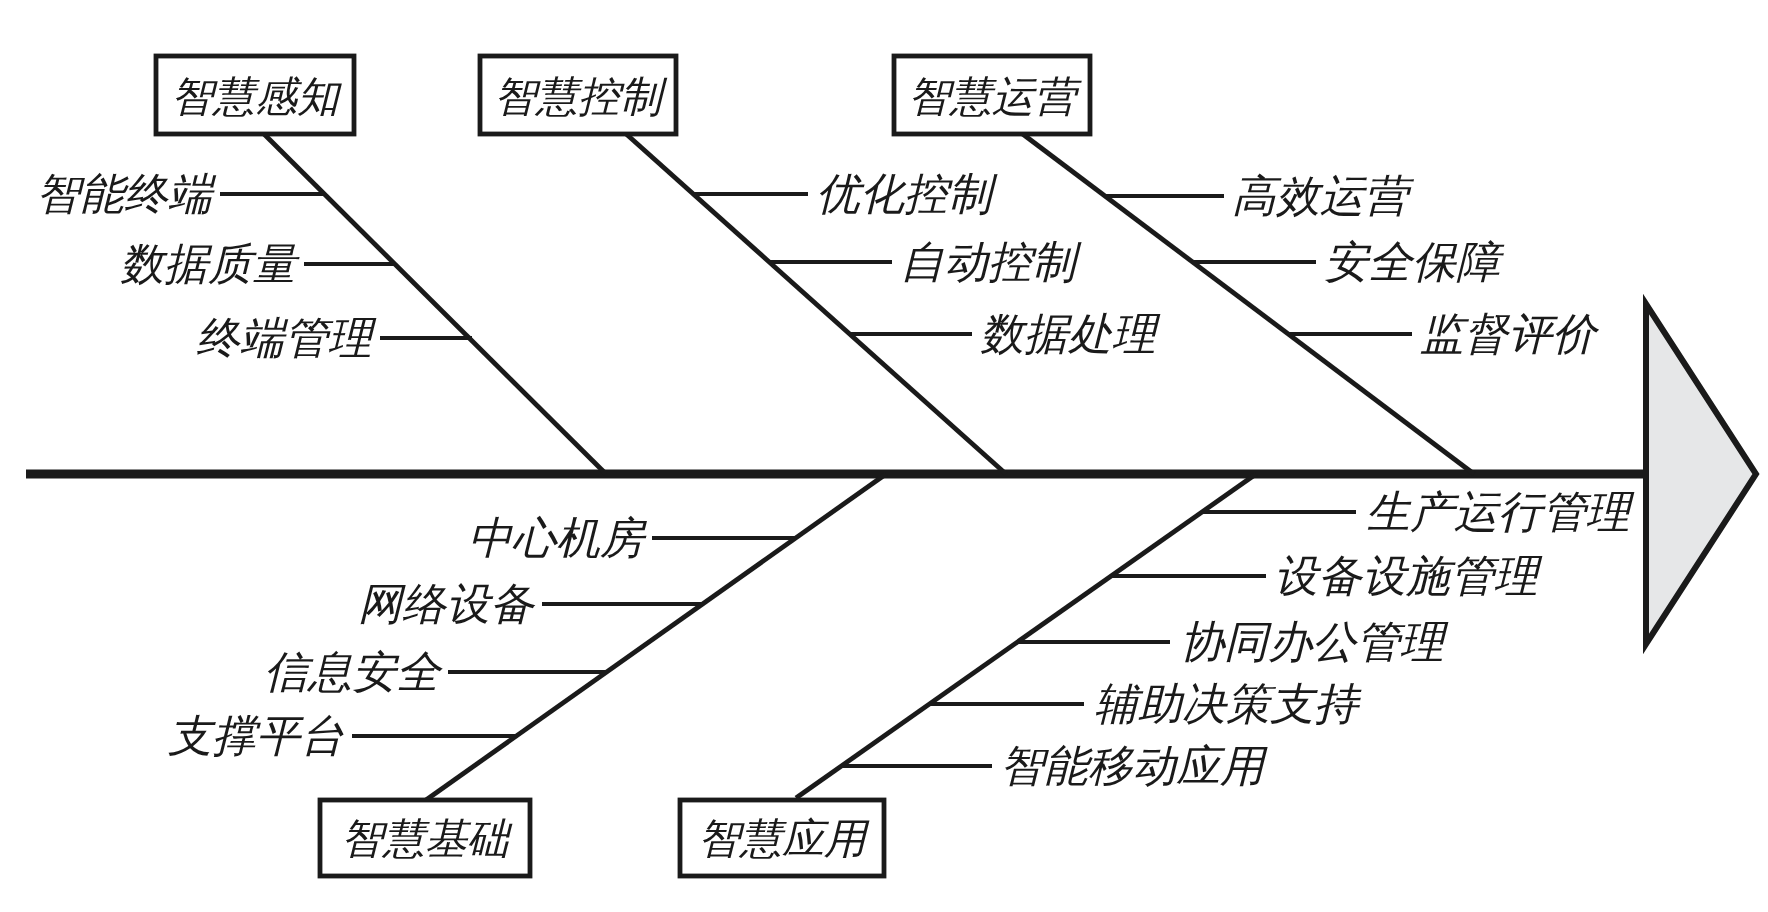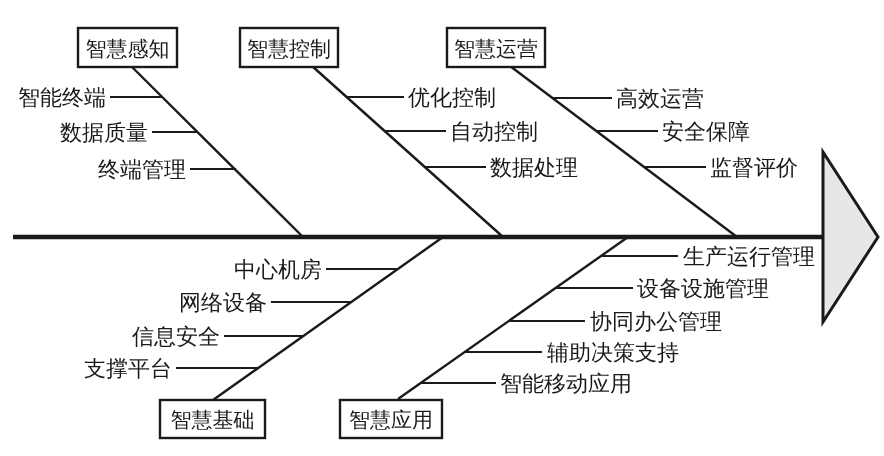--- a/index.html
+++ b/index.html
@@ -6,20 +6,21 @@
     margin: 0;
     padding: 0;
     background: #ffffff;
   }
   .stage {
     position: relative;
     width: 884px;
     height: 456px;
     background: #ffffff;
     overflow: hidden;
+    font-style: italic;
   }
   svg {
     display: block;
     font-family: "Liberation Serif", "DejaVu Serif", serif;
   }
   .spine {
     stroke: #1a1a1a;
     stroke-width: 4.5;
   }
   .bone {

